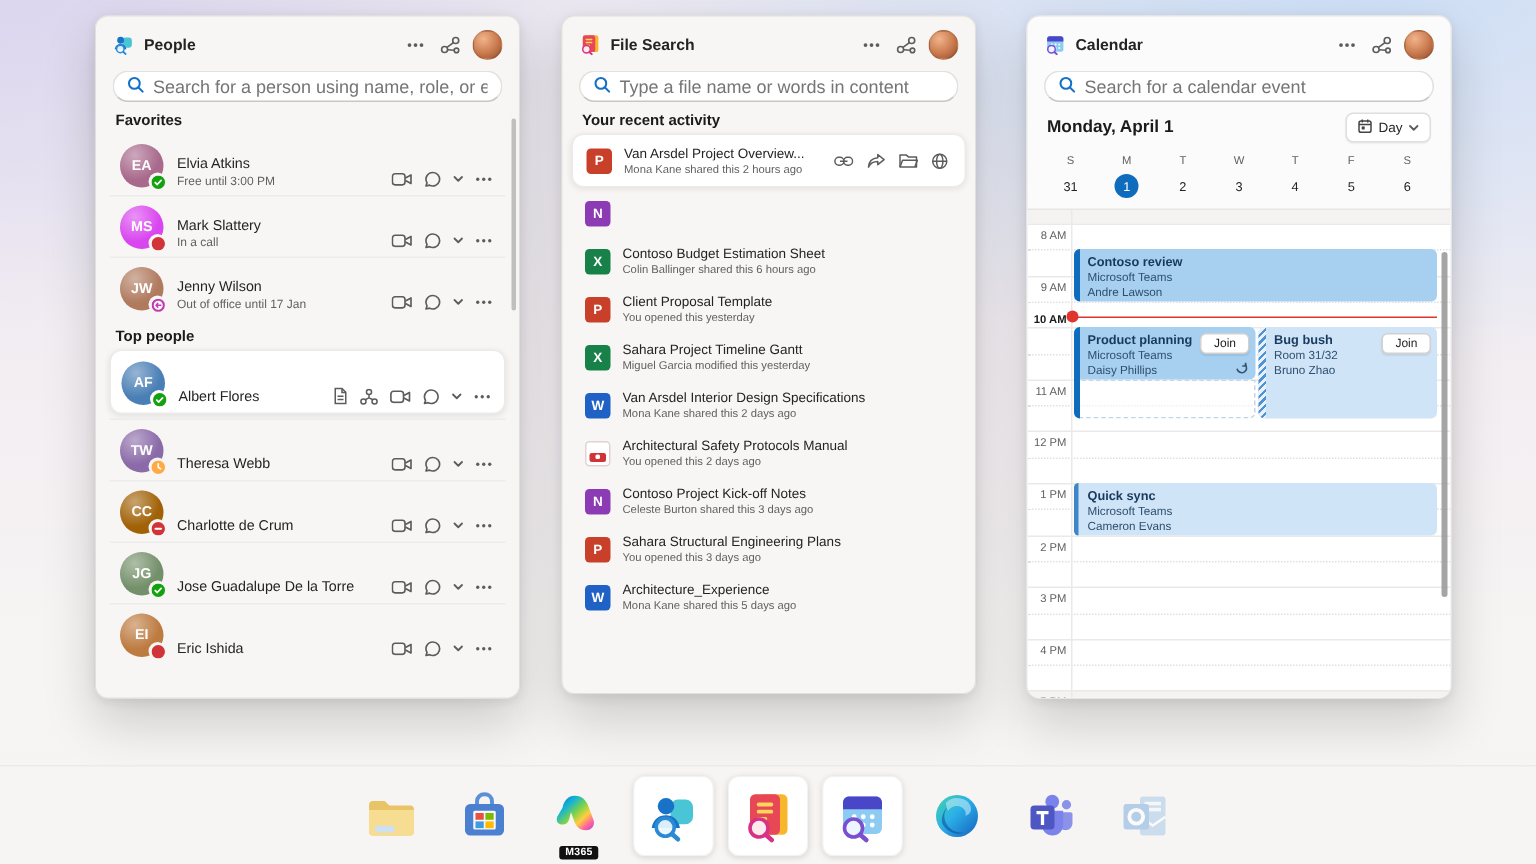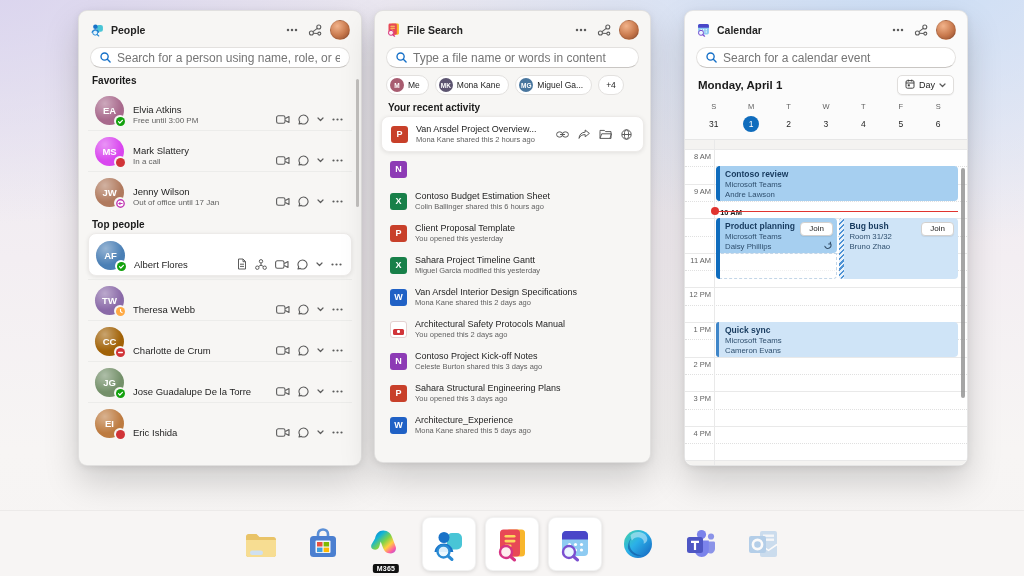--- a/index.html
+++ b/index.html
@@ -19,21 +19,21 @@
   .tb-item.active { background:#fff; box-shadow:0 1px 4px rgba(0,0,0,.13); border:1px solid rgba(0,0,0,.05); }
   .tb-item.dimmed { opacity:.55; }
   .tb-icon { width:36px; height:36px; position:relative; }
   .tb-icon svg { width:100%; height:100%; display:block; }
   .tb-badge { position:absolute; left:50%; transform:translateX(-50%); bottom:-2px; background:#111;
     color:#fff; font-size:7px; font-weight:700; padding:1px 4px; border-radius:2px; letter-spacing:.2px; }
 
   
   .panel { position:absolute; top:10px; background:#f7f6f4; border:1px solid rgba(0,0,0,.085); border-radius:9px;
     box-shadow:0 16px 34px rgba(0,0,0,.17), 0 2px 7px rgba(0,0,0,.08); overflow:hidden; }
-  #panel-people { left:78px;  width:284px; height:456px; }
+  #panel-people { left:63px;  width:284px; height:456px; }
   #panel-files  { left:374px; width:277px; height:453px; }
   #panel-cal    { left:684px; width:284px; height:456px; background:#fbfbfb; }
 
   .p-head { height:31px; margin-top:3px; display:flex; align-items:center; gap:6px; padding:0 11px; }
   .p-appicon { width:15px; height:15px; flex:none; }
   .p-appicon svg { width:100%; height:100%; display:block; }
   .p-title { font-size:10.5px; font-weight:700; color:#242424; }
   .head-spacer { flex:1; }
   .head-ic { display:flex; align-items:center; color:#5c5c5c; padding:2px; }
   .avatar-sm { width:20px; height:20px; border-radius:50%; flex:none;
@@ -550,37 +550,20 @@
         </span>
       <span class="avatar-sm"></span>
     </div>
     <div class="searchbox">
       <span class="ic-search"><svg width="11" height="11" viewBox="0 0 12 12" fill="none" xmlns="http://www.w3.org/2000/svg">
             <circle cx="5" cy="5" r="3.9" stroke="#1570c8" stroke-width="1.5"></circle>
             <path d="M8 8l3 3" stroke="#1570c8" stroke-width="1.5" stroke-linecap="round"></path>
           </svg></span>
       <input placeholder="Type a file name or words in content" style="">
     </div>
-    <div class="chips" id="files-chips">
-        <div class="chip">
-          <span class="mini" style="background: rgb(168, 92, 112);">M</span>
-          <span>Me</span>
-        </div>
-        <div class="chip">
-          <span class="mini" style="background: rgb(92, 84, 112);">MK</span>
-          <span>Mona Kane</span>
-        </div>
-        <div class="chip">
-          <span class="mini" style="background: rgb(73, 118, 158);">MG</span>
-          <span>Miguel Ga...</span>
-        </div>
-        <div class="chip more">
-          <span>+4</span>
-        </div>
-      </div>
     <div class="sec-label">Your recent activity</div>
     <div id="files-list">
         <div class="f-row card">
           <div class="f-ic ft-ppt">P</div>
           <div class="f-text">
             <div class="f-name">Van Arsdel Project Overview...</div>
             <div class="f-meta">Mona Kane shared this 2 hours ago</div>
           </div>
           <div class="f-actions">
             <span style="display: flex;">
@@ -765,21 +748,21 @@
         <div class="gshade" style="top: 0px; height: 9px;"></div>
         <div class="gshade" style="top: 320.4px; bottom: 0px;"></div>
         <div class="hline" style="top: 9px;"></div>
         <div class="hhalf" style="top: 26.3px;"></div>
         <div class="tlabel" style="top: 12px;">8 AM</div>
         <div class="hline" style="top: 43.6px;"></div>
         <div class="hhalf" style="top: 60.9px;"></div>
         <div class="tlabel" style="top: 46.6px;">9 AM</div>
         <div class="hline" style="top: 78.2px;"></div>
         <div class="hhalf" style="top: 95.5px;"></div>
-        <div class="tlabel cur" style="top: 68px; margin-left: 31px;">10 AM</div>
+        <div class="tlabel cur" style="top: 68px;">10 AM</div>
         <div class="hline" style="top: 112.8px;"></div>
         <div class="hhalf" style="top: 130.1px;"></div>
         <div class="tlabel" style="top: 115.8px;">11 AM</div>
         <div class="hline" style="top: 147.4px;"></div>
         <div class="hhalf" style="top: 164.7px;"></div>
         <div class="tlabel" style="top: 150.4px;">12 PM</div>
         <div class="hline" style="top: 182px;"></div>
         <div class="hhalf" style="top: 199.3px;"></div>
         <div class="tlabel" style="top: 185px;">1 PM</div>
         <div class="hline" style="top: 216.6px;"></div>

